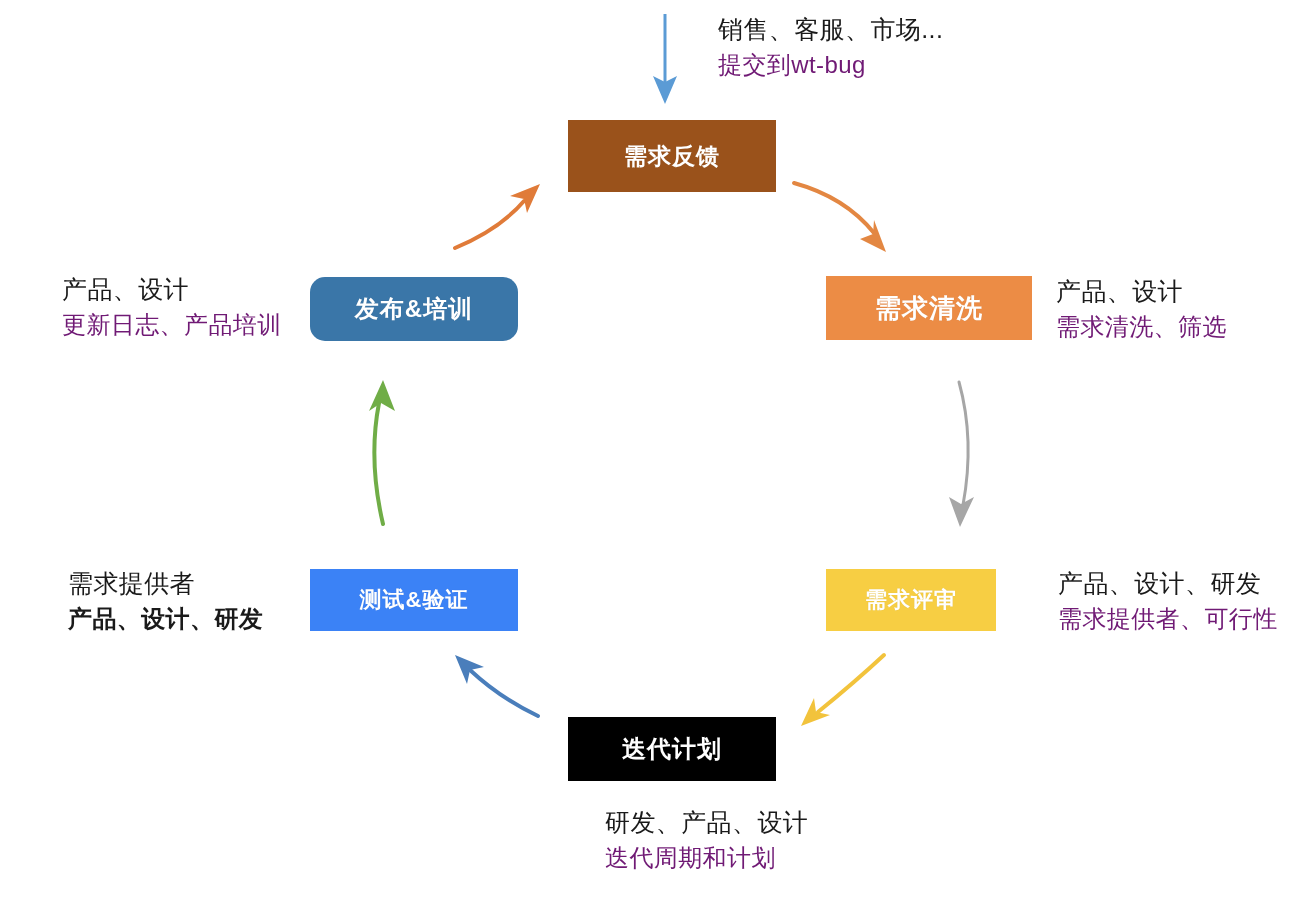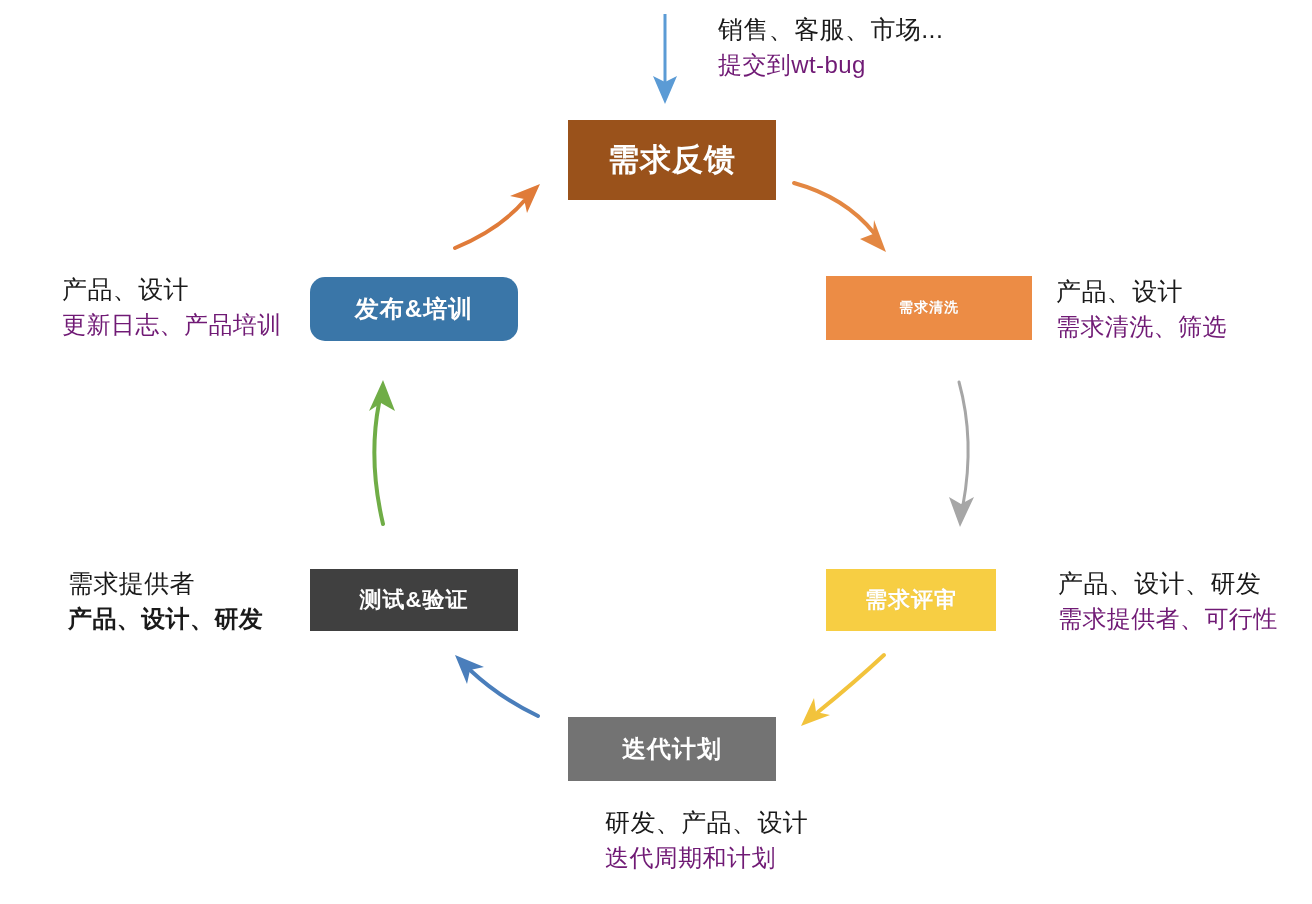--- a/index.html
+++ b/index.html
@@ -31,42 +31,42 @@
     display: flex;
     align-items: center;
     justify-content: center;
     color: #ffffff;
     font-weight: 700;
     letter-spacing: 1px;
     box-sizing: border-box;
     text-shadow: 0 0 1px rgba(0,0,0,0.12);
   }
   .node-feedback {
-    left: 568px; top: 120px; width: 208px; height: 80px;
+    left: 568px; top: 120px; width: 208px; height: 72px;
     background: #9a521b;
-    font-size: 31px;
+    font-size: 23px;
   }
   .node-clean {
     left: 826px; top: 276px; width: 206px; height: 64px;
     background: #ec8c45;
-    font-size: 14px;
+    font-size: 26px;
   }
   .node-review {
     left: 826px; top: 569px; width: 170px; height: 62px;
     background: #f7ce43;
     font-size: 22px;
   }
   .node-iteration {
     left: 568px; top: 717px; width: 208px; height: 64px;
-    background: #737373;
+    background: #000000;
     font-size: 24px;
   }
   .node-test {
     left: 310px; top: 569px; width: 208px; height: 62px;
-    background: #404040;
+    background: #3b82f6;
     font-size: 22px;
   }
   .node-release {
     left: 310px; top: 277px; width: 208px; height: 64px;
     background: #3a76a8;
     font-size: 24px;
     border-radius: 15px;
   }
 
   .label {

